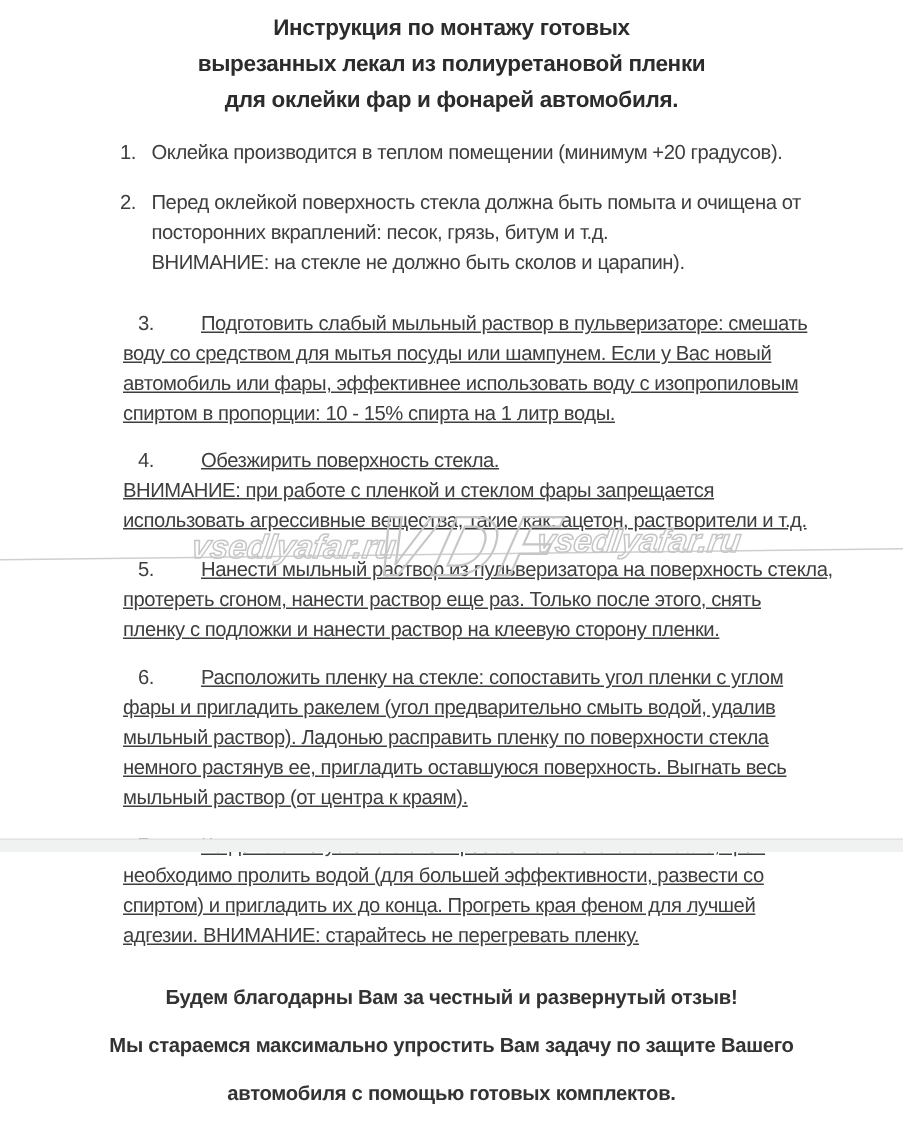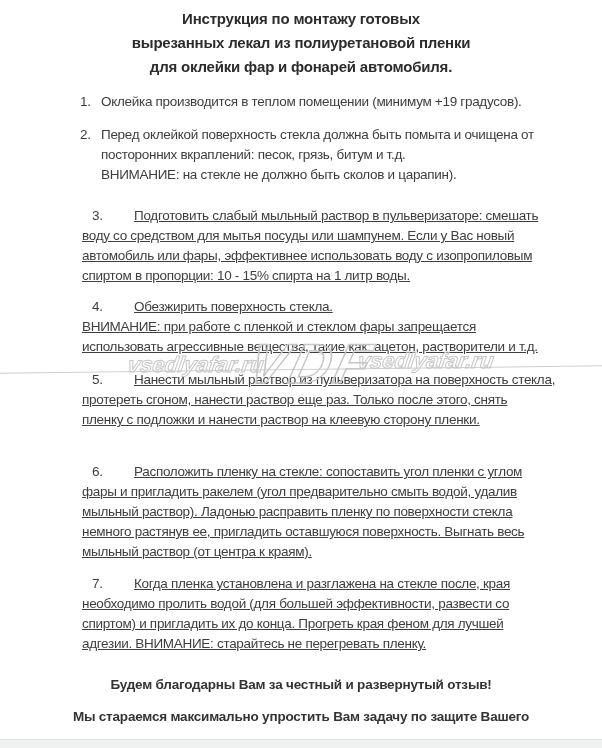--- a/index.html
+++ b/index.html
@@ -1,21 +1,21 @@
 <!DOCTYPE html>
 <html><head>
 <meta charset="utf-8">
 <style>
   html,body{margin:0;padding:0;background:#ffffff;}
   body{
     width:602px;height:748px;overflow:hidden;position:relative;
     font-family:"Liberation Sans","DejaVu Sans",sans-serif;
     color:#3e3e3e;
   }
-  .page{position:relative;width:602px;height:748px;background:#fff;}
+  .page{position:relative;width:602px;height:568px;background:#fff;}
 
   .title{
     margin:0;padding-top:7px;text-align:center;
     font-weight:bold;font-size:15px;line-height:24px;color:#2c2c2c;
     white-space:pre-line;letter-spacing:-0.2px;
   }
 
   .content{padding:0 18px 0 80px;}
 
   .li{display:flex;font-size:13.5px;line-height:20px;letter-spacing:-0.3px;}
@@ -25,21 +25,21 @@
   .para{
     margin:0;font-size:13.5px;line-height:20px;letter-spacing:-0.3px;
     text-indent:10px;padding-left:2px;
   }
   .para .num{display:inline-block;width:42px;text-indent:0;}
   .para .txt{white-space:pre-wrap;text-decoration:underline;}
 
   .mt13{margin-top:13px;}
   .mt21{margin-top:21px;}
   .mt10{margin-top:11px;}
-  .mt20{margin-top:32px;}
+  .mt20{margin-top:12px;}
   .mt12{margin-top:12px;}
 
   .footer-bold{
     margin-top:15px;text-align:center;font-weight:bold;
     font-size:13.5px;line-height:32px;color:#333333;
     white-space:pre-line;letter-spacing:-0.2px;
   }
   .thanks{
     margin-top:5px;padding-left:111px;font-size:13.5px;
     line-height:20px;letter-spacing:-0.3px;
@@ -74,21 +74,21 @@
 <div class="page">
 
   <h1 class="title">Инструкция по монтажу готовых
 вырезанных лекал из полиуретановой пленки
 для оклейки фар и фонарей автомобиля.</h1>
 
   <div class="content">
 
     <div class="li mt13">
       <span class="num">1.</span>
-      <span class="txt">Оклейка производится в теплом помещении (минимум +19 градусов).</span>
+      <span class="txt">Оклейка производится в теплом помещении (минимум +20 градусов).</span>
     </div>
 
     <div class="li mt13">
       <span class="num">2.</span>
       <span class="txt">Перед оклейкой поверхность стекла должна быть помыта и очищена от
 посторонних вкраплений: песок, грязь, битум и т.д.
 ВНИМАНИЕ: на стекле не должно быть сколов и царапин).</span>
     </div>
 
     <p class="para mt21">

